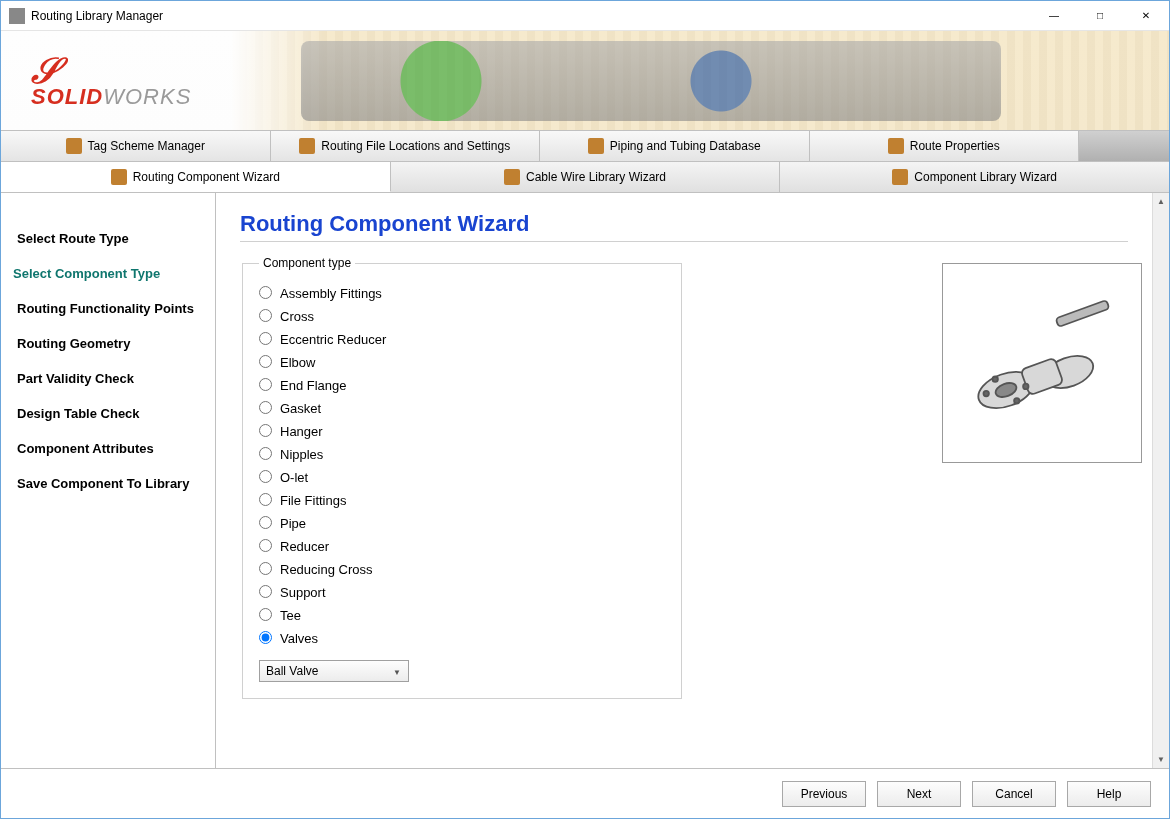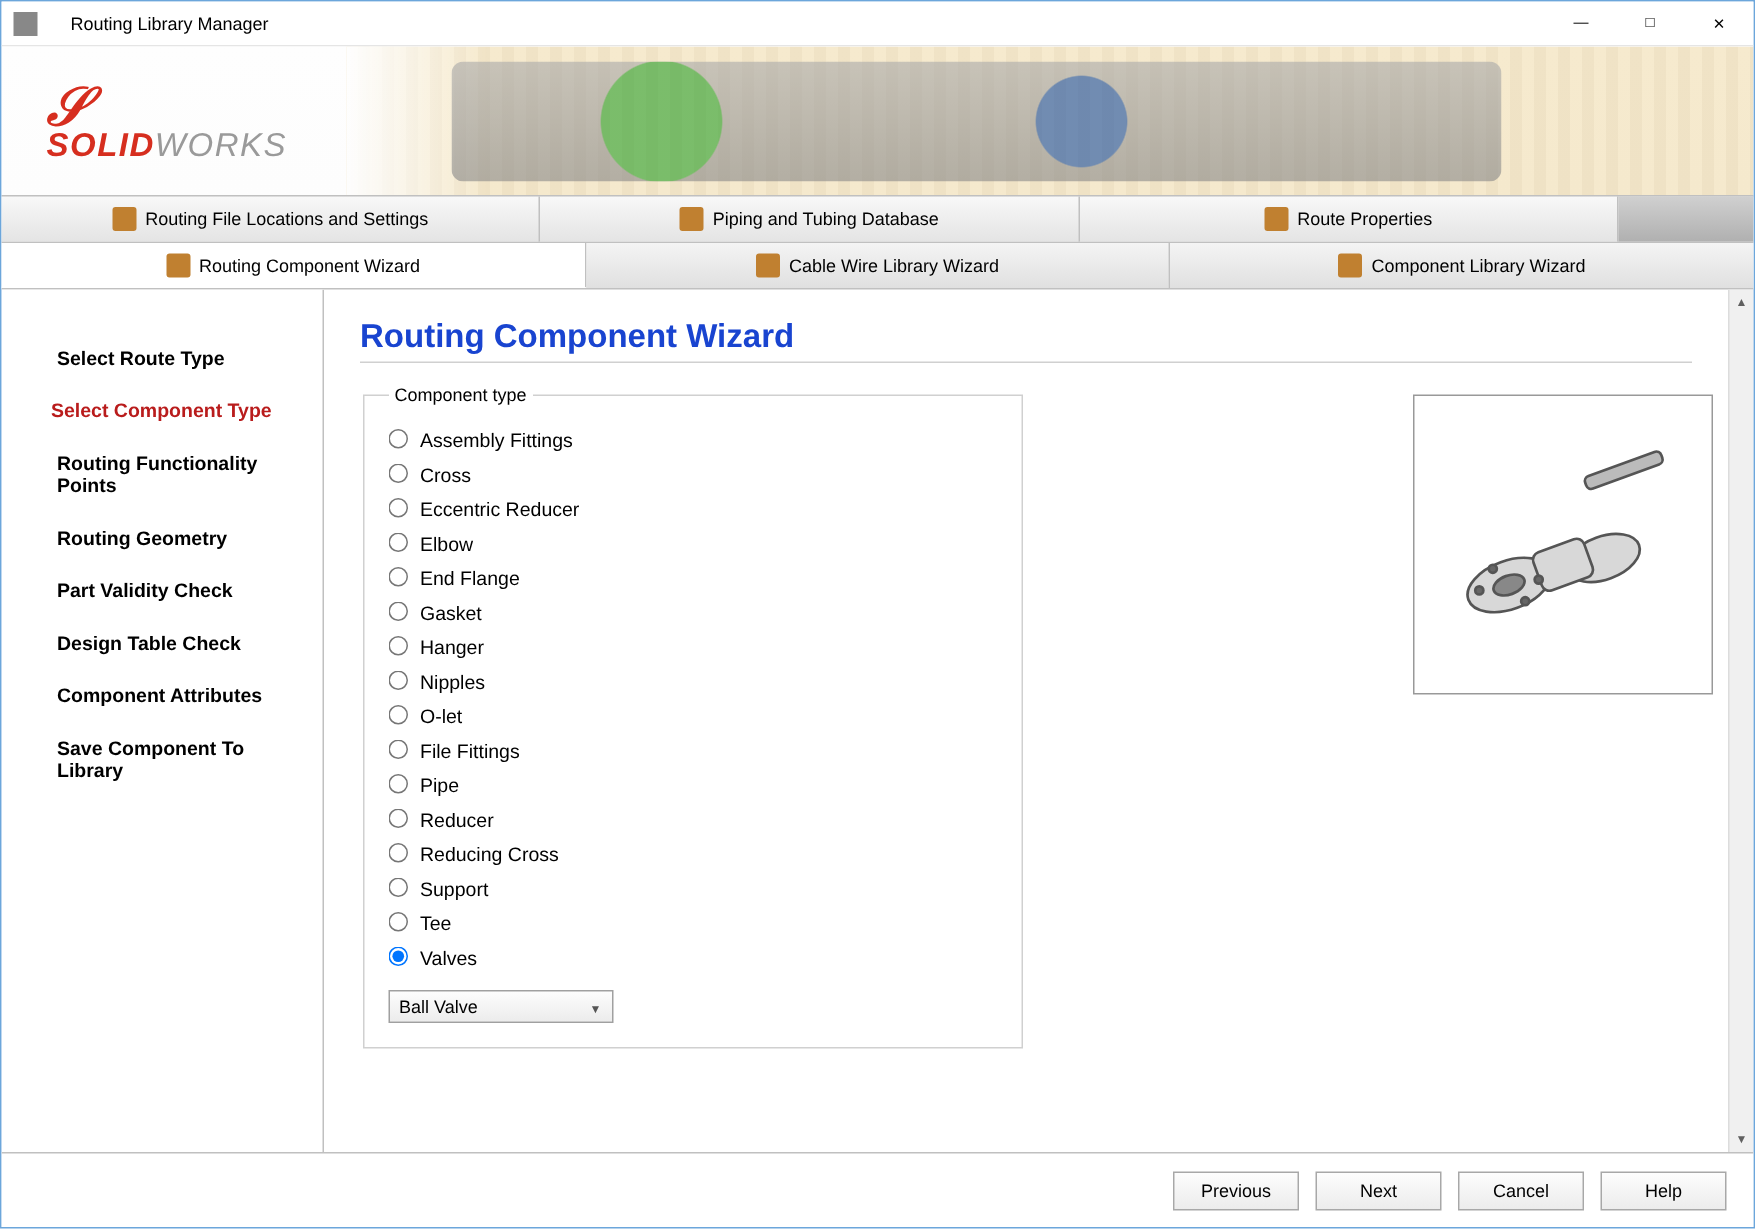--- a/index.html
+++ b/index.html
@@ -19,21 +19,21 @@
   
   .titlebar {
     height: 30px;
     background: #fff;
     display: flex;
     align-items: center;
     padding-left: 8px;
     border-bottom: 1px solid #e5e5e5;
   }
   .titlebar .app-icon { width:16px; height:16px; margin-right:6px; background:#888; }
-  .titlebar .title { flex:1; font-size:12px;margin-left:16px; }
+  .titlebar .title { flex:1; font-size:12px; }
   .titlebar .winbtn {
     width: 46px; height: 30px;
     display:flex; align-items:center; justify-content:center;
     font-family: "Segoe MDL2 Assets", sans-serif;
     font-size: 10px;
   }
   
   .banner {
     height: 100px;
     background: linear-gradient(#fefefe,#fdfdfd);
@@ -131,23 +131,22 @@
     width:215px;
     border-right:1px solid #c0c0c0;
     background:#fff;
     padding-top:28px;
   }
   .sidebar .step {
     padding: 10px 16px;
     font-weight:700;
     font-size:13px;
     cursor:pointer;
-    margin-left:21px;
-  }
-  .sidebar .step.active { color:#b91c1c;padding-left:12px; }
+  }
+  .sidebar .step.active { color:#0f766e;padding-left:12px; }
   
   .content {
     flex:1;
     padding: 18px 24px 10px 24px;
     position:relative;
     overflow:auto;
   }
   .content h1 {
     margin:0 0 4px 0;
     color:#1944d0;
@@ -230,20 +229,24 @@
 <div class="banner">
   <div class="art"></div>
   <div class="art2"></div>
   <div class="swlogo">
     <span class="ds">𝒮</span>
     <span>SOLID</span><span class="works">WORKS</span>
   </div>
 </div>
 
 <div class="tabrow">
+  <div class="tab">
+    <span class="ticon"></span>
+    <span>Tag Scheme Manager</span>
+  </div>
   <div class="tab">
     <span class="ticon"></span>
     <span>Routing File Locations and Settings</span>
   </div>
   <div class="tab">
     <span class="ticon"></span>
     <span>Piping and Tubing Database</span>
   </div>
   <div class="tab">
     <span class="ticon"></span>

